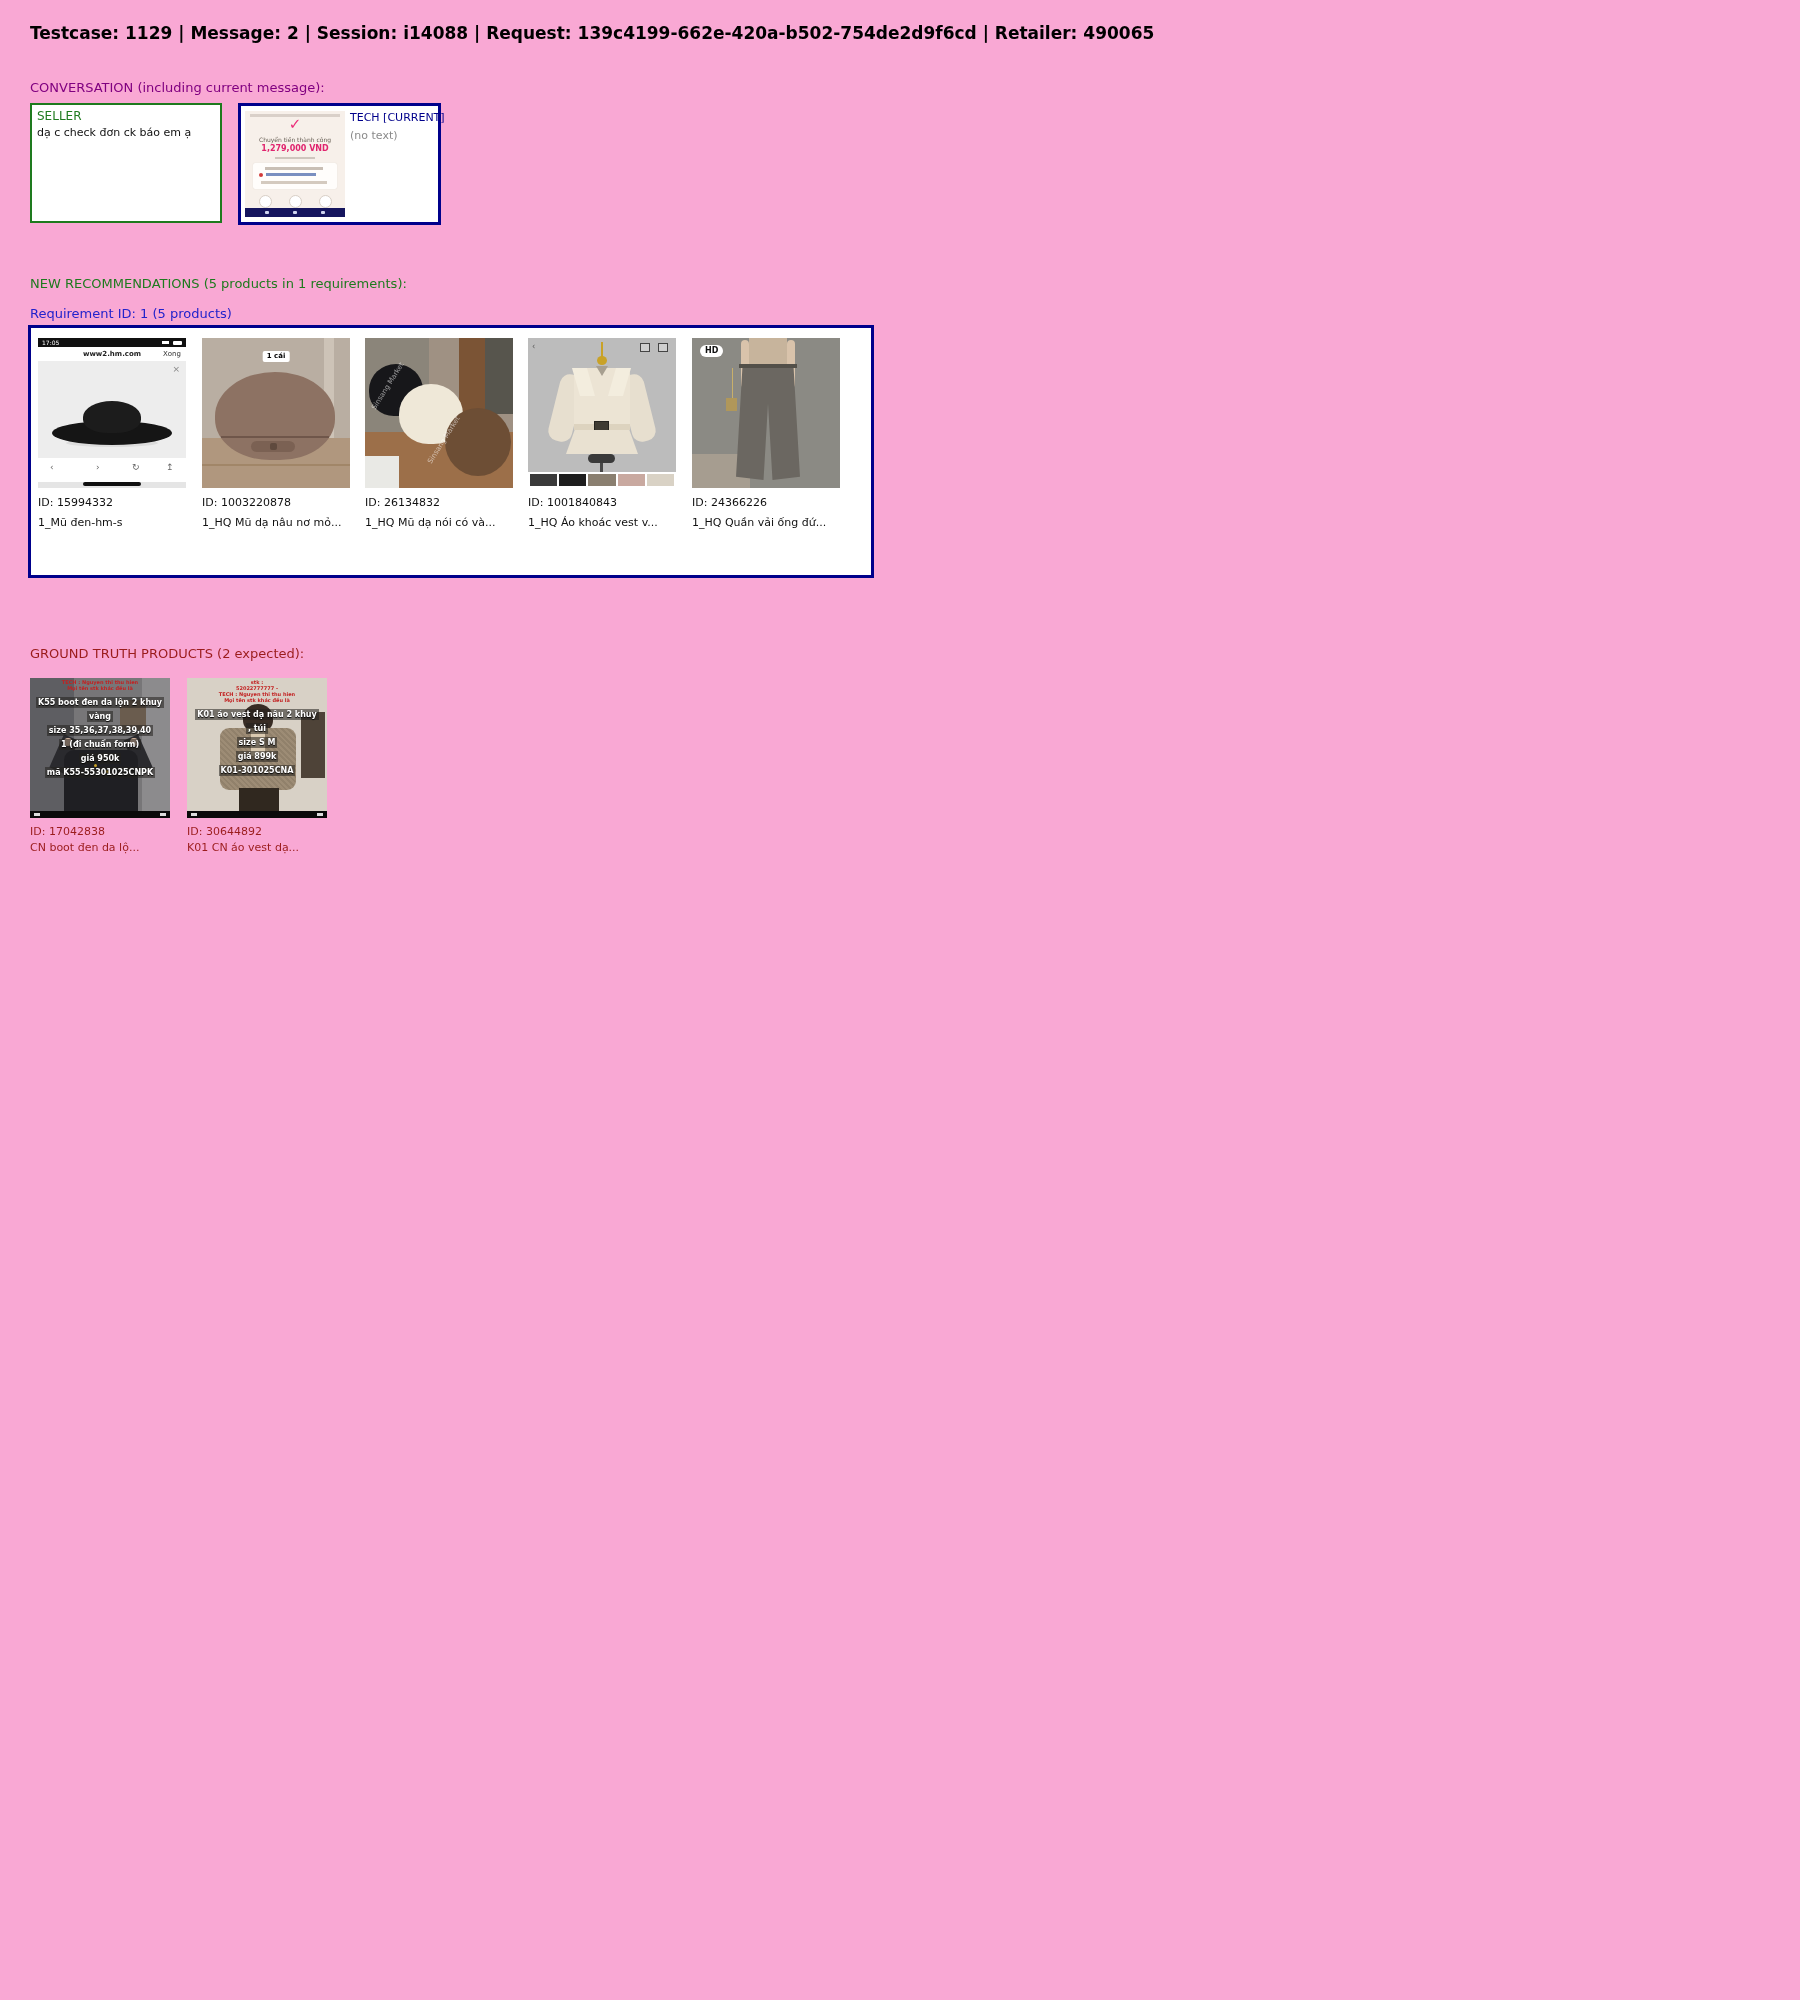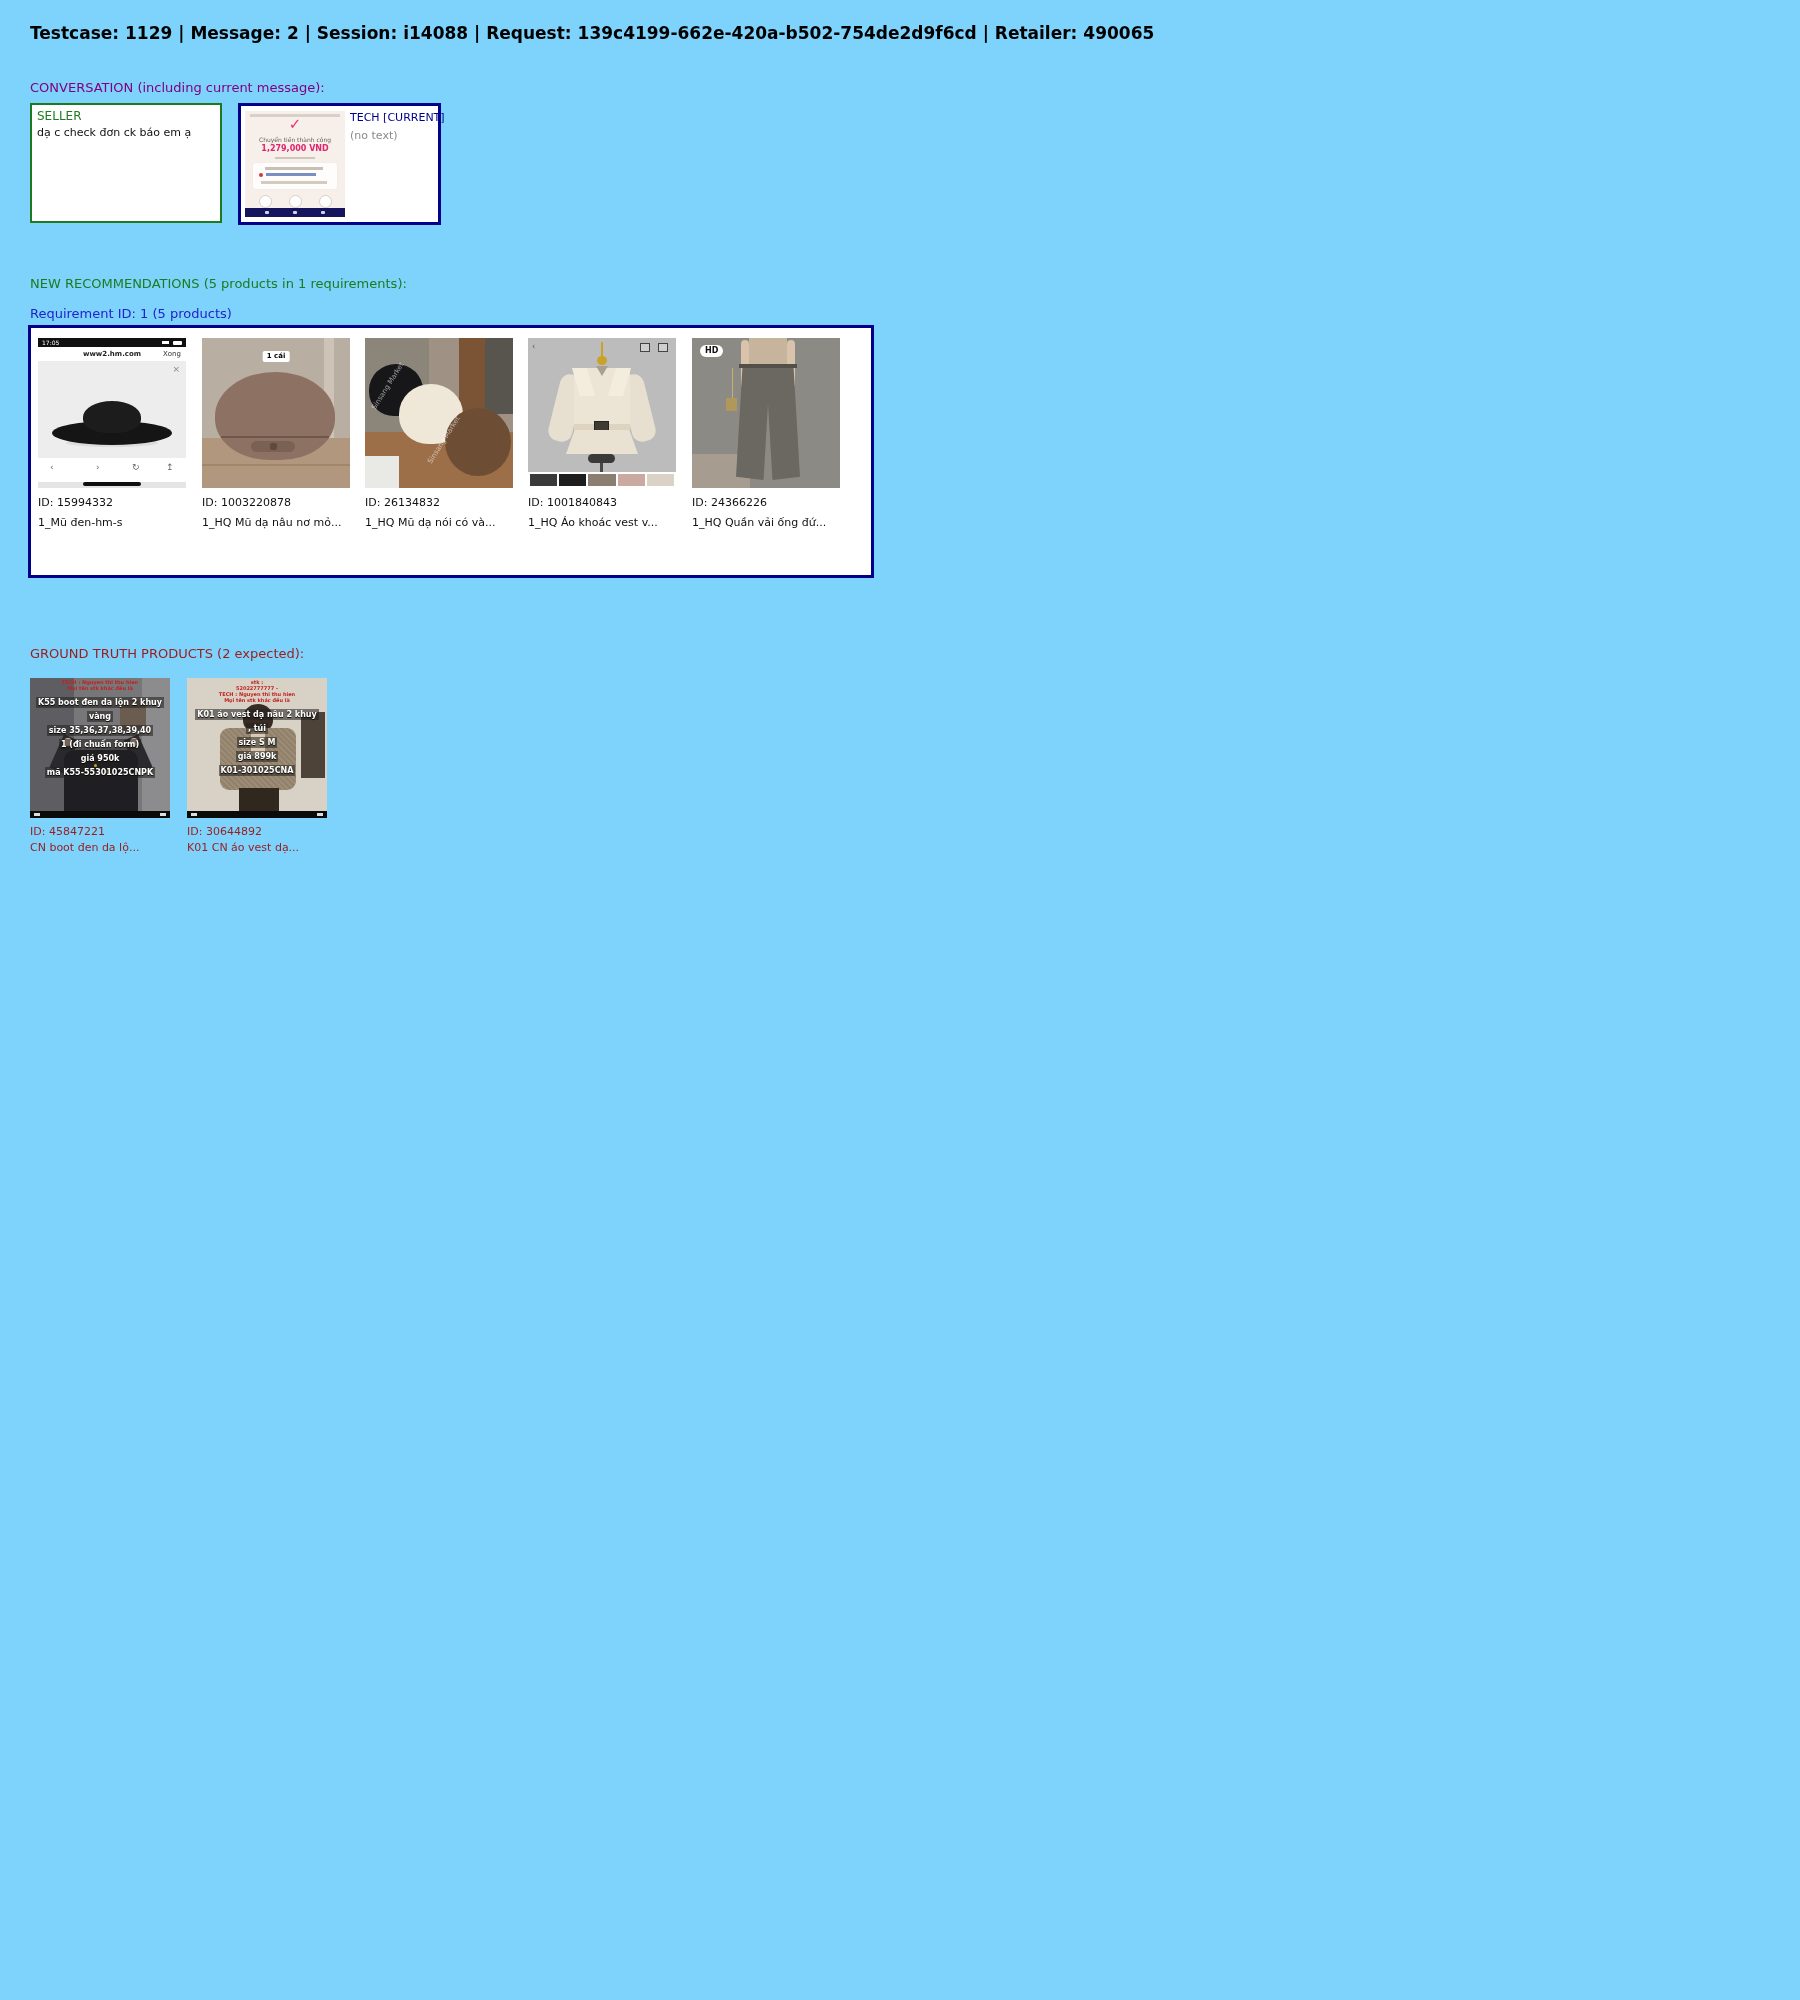--- a/index.html
+++ b/index.html
@@ -1,17 +1,17 @@
 <!DOCTYPE html>
 <html><head>
 <meta charset="utf-8">
 <style>
   html,body{margin:0;padding:0;background:#fff;}
   body{font-family:"DejaVu Sans","Liberation Sans",sans-serif;color:#111;}
-  .page{position:relative;width:1800px;height:2000px;background:#7dd3fc;overflow:hidden;}
+  .page{position:relative;width:1800px;height:2000px;background:#f9a8d4;overflow:hidden;}
   .abs{position:absolute;}
   .nowrap{white-space:nowrap;}
 
   .title{left:30px;top:23px;font-size:17px;font-weight:bold;color:#000;}
   .h-conv{left:30px;top:80px;font-size:13px;color:#800080;}
   .h-rec{left:30px;top:276px;font-size:13px;color:#1e7a1e;}
   .h-req{left:30px;top:306px;font-size:13px;color:#2222cc;}
   .h-gt{left:30px;top:646px;font-size:13px;color:#9b1c1c;}
 
   
@@ -329,21 +329,21 @@
         <div class="chipline"><span class="chip">size 35,36,37,38,39,40</span></div>
         <div class="chipline"><span class="chip">1 (đi chuẩn form)</span></div>
         <div class="chipline"><span class="chip">giá 950k</span></div>
         <div class="chipline"><span class="chip">mã K55-55301025CNPK</span></div>
       </div>
       <div class="vbar">
         <div class="vbit" style="left:4px;"></div>
         <div class="vbit" style="right:4px;"></div>
       </div>
     </div>
-    <div class="gt-id">ID: 45847221</div>
+    <div class="gt-id">ID: 17042838</div>
     <div class="gt-name">CN boot đen da lộ...</div>
   </div>
 
   <div class="gt-card" style="left:187px;">
     <div class="gt-img">
       <div class="g2-bg"></div>
       <div class="g2-right"></div>
       <div class="g2-hair"></div>
       <div class="g2-blazer"></div>
       <div class="g2-shirt"></div>

